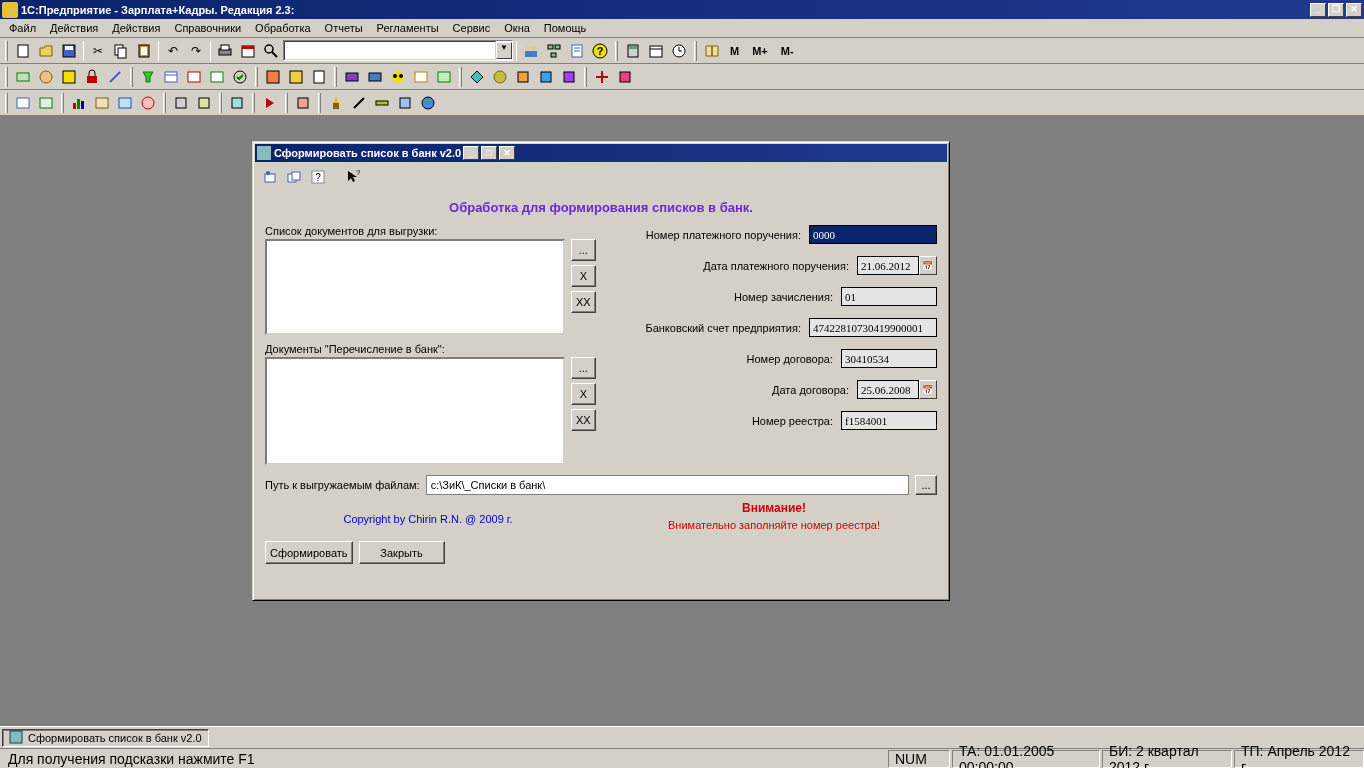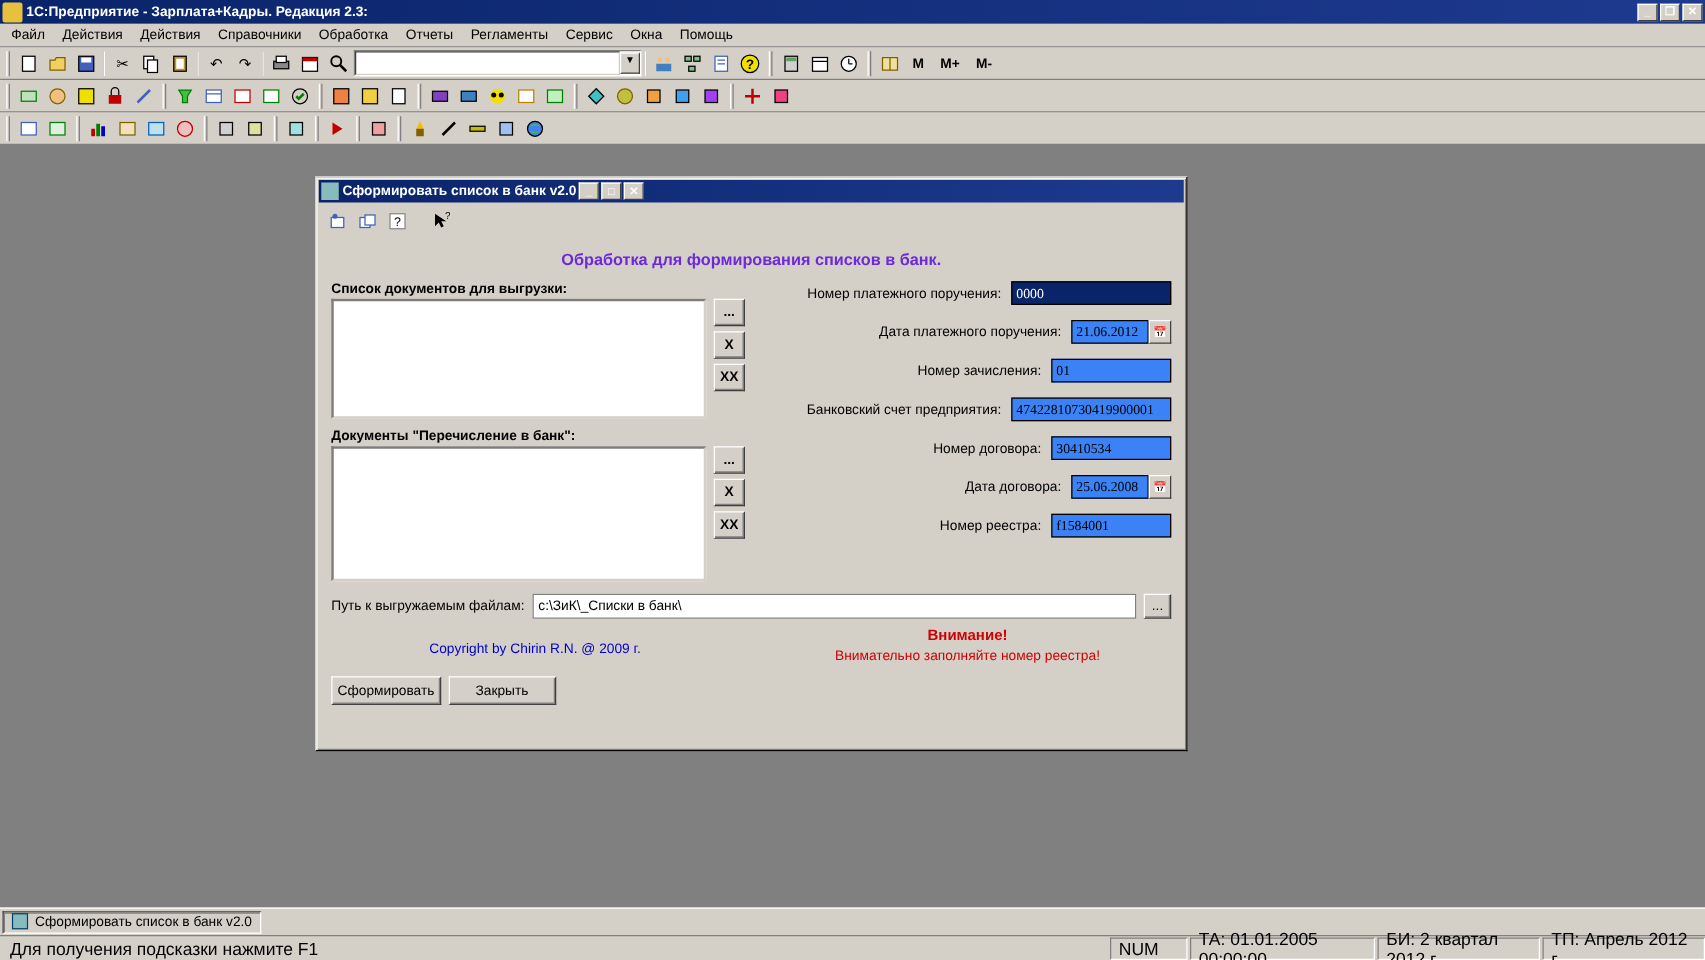--- a/index.html
+++ b/index.html
@@ -82,38 +82,38 @@
 }
 .dlg-title .icon { width: 14px; height: 14px; background: #8bb; margin-right: 3px; }
 .dlg-toolbar {
   height: 26px; display: flex; align-items: center; padding: 0 6px; gap: 2px;
 }
 .dlg-body { padding: 4px 12px 8px 12px; }
 .dlg-heading {
   text-align: center; color: #6d28d9; font-weight: bold; font-size: 13px; margin: 6px 0 10px 0;
 }
 .grid { display: flex; gap: 14px; }
-.left-col { width: 340px; font-weight: bold; }
+.left-col { width: 340px; }
 .left-col .label { margin-bottom: 2px; }
 .listbox {
   width: 300px; height: 96px; background: #fff;
   border: 2px inset #d4d0c8; display: inline-block; vertical-align: top;
 }
 .list-buttons { display: inline-flex; flex-direction: column; gap: 4px; margin-left: 6px; vertical-align: top; }
 .btn3d {
   background: #d4d0c8; border: 1px solid; border-color: #fff #404040 #404040 #fff;
   box-shadow: inset -1px -1px 0 #808080; height: 22px; min-width: 22px;
   display: flex; align-items: center; justify-content: center; font-size: 11px; cursor: default;
   padding: 0 4px;
 }
 .right-col { flex: 1; }
 .field-row { display: flex; align-items: center; margin-bottom: 12px; justify-content: flex-end; gap: 8px; }
 .field-row label { text-align: right; }
 .field-input {
-  width: 128px; height: 19px; background: #3b82f6; border: 1px solid #000;
+  width: 128px; height: 19px; background: #e5e5e5; border: 1px solid #000;
   padding: 1px 3px; font-size: 11px; font-family: Tahoma;
 }
 .field-input.selected { background: #0a246a; color: #fff; }
 .date-btn {
   width: 18px; height: 19px; background: #d4d0c8; border: 1px solid;
   border-color: #fff #404040 #404040 #fff; font-size: 9px; display: flex; align-items: center; justify-content: center;
 }
 .path-row { display: flex; align-items: center; margin-top: 10px; gap: 6px; }
 .path-input {
   flex: 1; height: 20px; background: #fff; border: 1px solid #808080; padding: 2px 4px; font-size: 11px;

